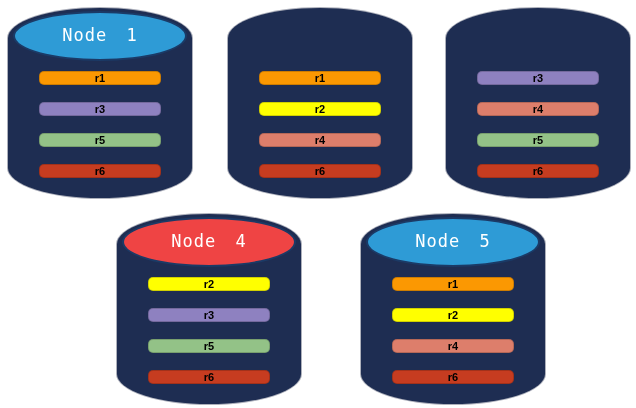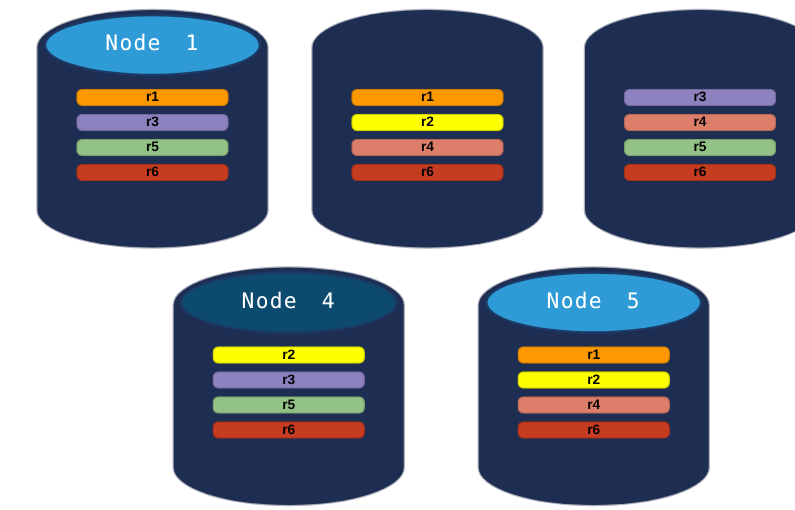--- a/index.html
+++ b/index.html
@@ -12,21 +12,20 @@
     position: relative;
     width: 636px;
     height: 408px;
     background: #ffffff;
     overflow: hidden;
   }
   .cylinder {
     position: absolute;
     width: 184px;
     height: 190px;
-    margin-left: 22px;
   }
   .cyl-body {
     position: absolute;
     left: 0; right: 0; top: 0; bottom: 0;
     border-radius: 92px / 30px;
     box-shadow: 0 0 0 1px rgba(20,30,60,0.35);
   }
   .cyl-top {
     position: absolute;
     top: 3px;
@@ -49,21 +48,21 @@
     padding-bottom: 2px;
     white-space: nowrap;
   }
   .bars {
     position: absolute;
     left: 31px;
     right: 31px;
     top: 63px;
     display: flex;
     flex-direction: column;
-    gap: 6px;
+    gap: 17px;
   }
   .bar {
     height: 14px;
     border-radius: 5px;
     box-sizing: border-box;
     border: 1px solid rgba(0,0,0,0.18);
     display: flex;
     align-items: center;
     justify-content: center;
     font-size: 11px;
@@ -111,21 +110,21 @@
     <div class="bars">
       <div class="bar" style="background-color: rgb(142, 129, 192);">r3</div>
       <div class="bar" style="background-color: rgb(221, 126, 107);">r4</div>
       <div class="bar" style="background-color: rgb(147, 194, 135);">r5</div>
       <div class="bar" style="background-color: rgb(198, 60, 32);">r6</div>
     </div>
   </div>
 
   <div class="cylinder pos-n4">
     <div class="cyl-body" style="background-color: rgb(30, 45, 82);"></div>
-    <div class="cyl-top" style="background-color: #0c4a6e;">
+    <div class="cyl-top" style="background-color: #ef4444;">
       <span class="node-title">Node 4</span>
     </div>
     <div class="bars">
       <div class="bar" style="background-color: rgb(255, 255, 0);">r2</div>
       <div class="bar" style="background-color: rgb(142, 129, 192);">r3</div>
       <div class="bar" style="background-color: rgb(147, 194, 135);">r5</div>
       <div class="bar" style="background-color: rgb(198, 60, 32);">r6</div>
     </div>
   </div>
 

